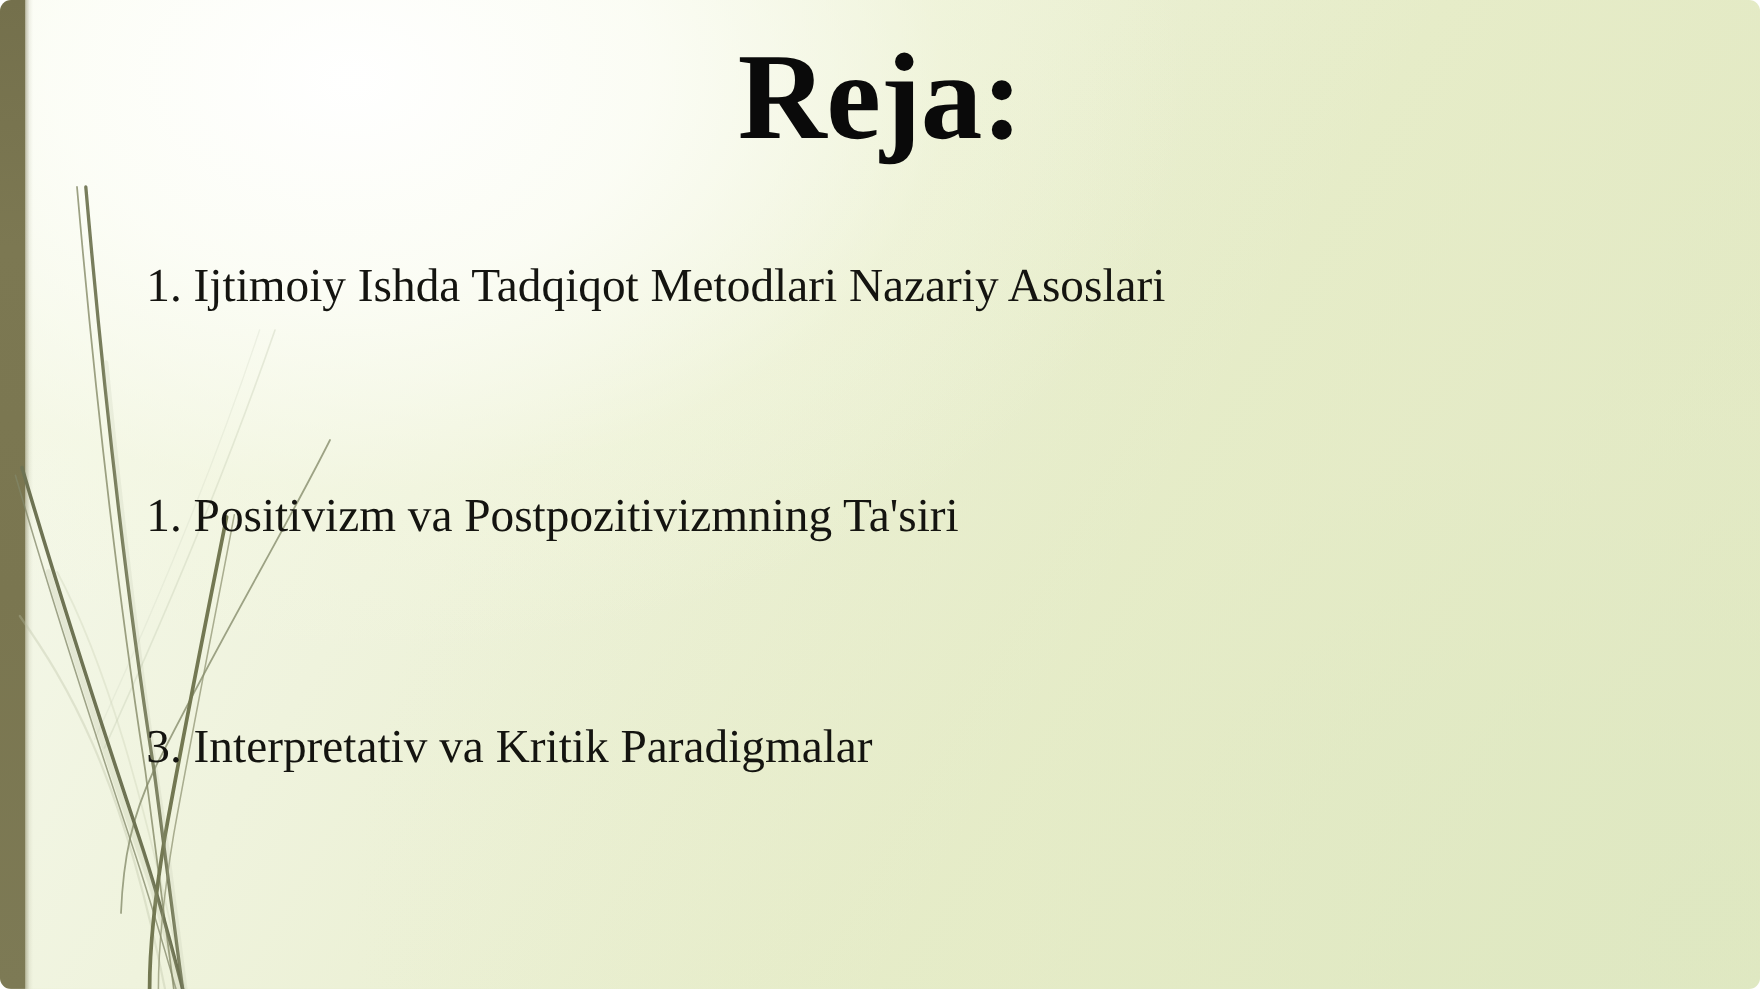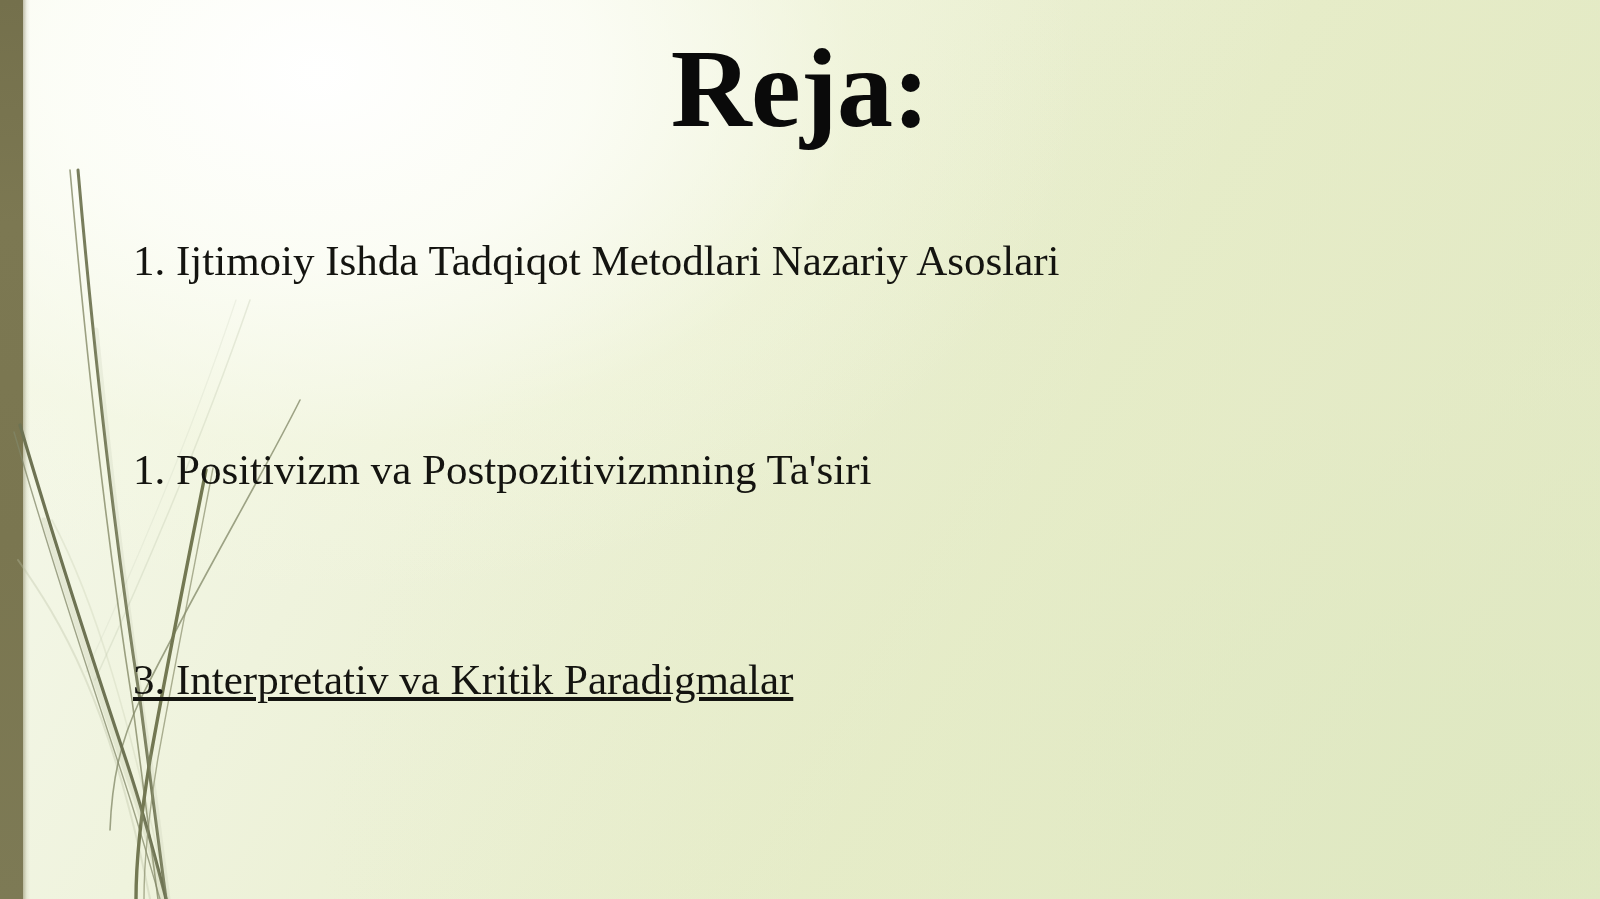--- a/index.html
+++ b/index.html
@@ -13,20 +13,21 @@
     position: relative;
     width: 1600px;
     height: 899px;
     overflow: hidden;
     font-family: "Liberation Serif", "DejaVu Serif", serif;
     background-color: #e3e8c5;
     background-image:
       radial-gradient(ellipse 900px 620px at 20% 8%, rgba(255,255,255,0.98) 0%, rgba(253,254,248,0.85) 30%, rgba(246,249,227,0.35) 60%, rgba(240,244,210,0.0) 85%),
       radial-gradient(ellipse 1200px 900px at 95% 92%, rgba(222,232,194,0.75) 0%, rgba(228,235,200,0.35) 50%, rgba(230,236,205,0.0) 100%),
       linear-gradient(120deg, #f7faf0 0%, #eff3dd 30%, #e6ecc8 62%, #e0e7c0 100%);
+    border-radius: 10px;
   }
 
   
   .edge-band {
     position: absolute;
     left: 0;
     top: 0;
     width: 23px;
     height: 100%;
     background: linear-gradient(180deg, #74704c 0%, #7c7852 25%, #7a7650 60%, #7d7a55 100%);
@@ -74,21 +75,21 @@
     right: 92px;
   }
   .outline-item {
     font-size: 43px;
     line-height: 1.15;
     color: #141410;
     margin: 0 0 160px 0;
     white-space: nowrap;
     font-family: "Liberation Serif", "DejaVu Serif", serif;
   }
-  .outline-item:last-child { margin-bottom: 0; text-decoration: underline; }
+  .outline-item:last-child { margin-bottom: 0; }
 </style>
 </head>
 <body>
 
 <div class="slide">
 
   <div class="edge-band"></div>
 
   <svg class="grass" viewBox="0 0 520 899" preserveAspectRatio="none" aria-hidden="true">
     <g fill="none" stroke-linecap="round">

